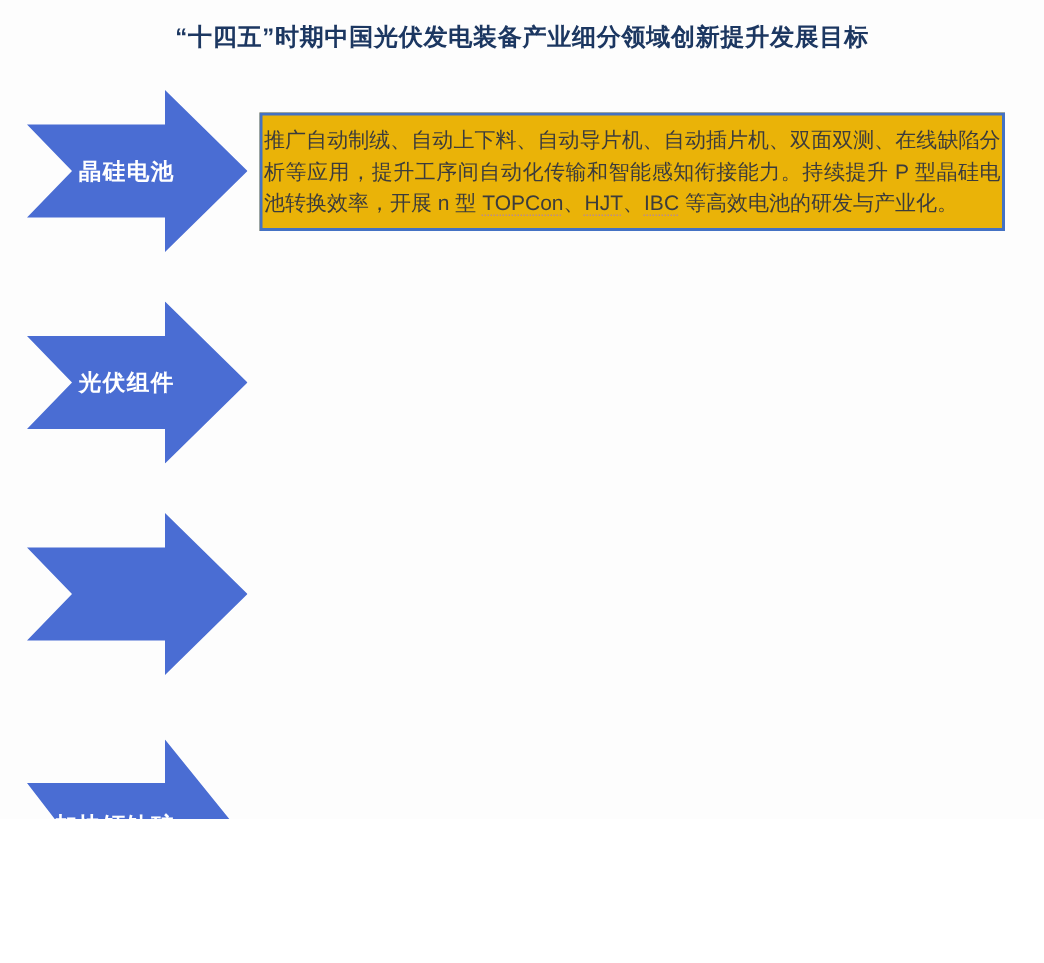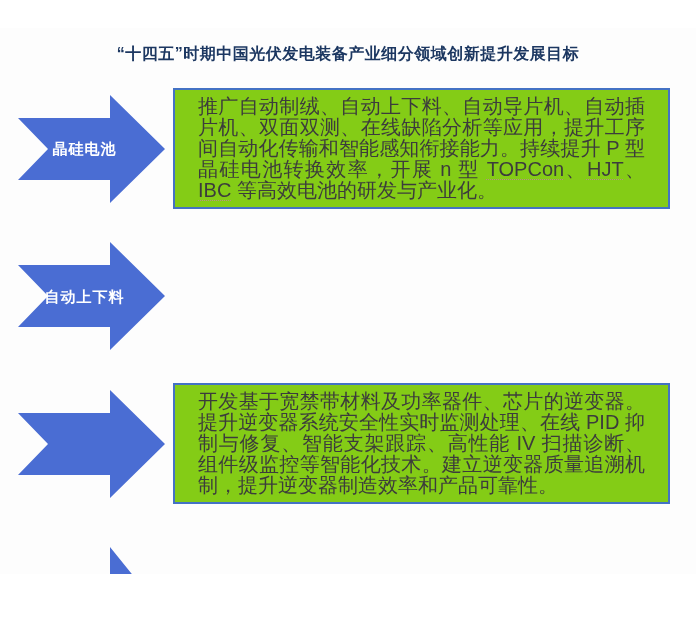--- a/index.html
+++ b/index.html
@@ -12,21 +12,20 @@
     --page_bg:#fdfdfd;
   }
   *{box-sizing:border-box;margin:0;padding:0;}
   html,body{background:#ffffff;}
   body{font-family:"Liberation Sans","DejaVu Sans",sans-serif;}
   .page{
     width:696px;height:546px;
     background:var(--page_bg);
     overflow:hidden;
     position:relative;
-    margin-top:28px;
   }
   .title{
     margin:14px 10px 22px 10px;
     text-align:center;
     font-size:16px;
     line-height:24px;
     font-weight:bold;
     color:var(--title_text);
     letter-spacing:0.5px;
   }
@@ -58,23 +57,23 @@
     font-size:15px;
     line-height:21px;
     text-align:left;
     letter-spacing:1px;
     white-space:nowrap;
   }
   .box{
     width:497px;
     flex:none;
     border:2px solid var(--box_border);
-    background:#84cc16;
-    padding:6px 23px;
-    font-size:20px;
+    background:#eab308;
+    padding:6px 1px;
+    font-size:14px;
     line-height:21px;
     color:var(--body_text);
     text-align:justify;
   }
   .dotted{
     text-decoration:underline;
     text-decoration-style:dotted;
     text-decoration-color:var(--spellcheck_underline);
     text-decoration-thickness:1px;
     text-underline-offset:3px;
@@ -96,31 +95,30 @@
           </div>
         </div>
         <div class="box"><span>推广自动制绒、自动上下料、自动导片机、自动插片机、双面双测、在线缺陷分析等应用，提升工序间自动化传输和智能感知衔接能力。持续提升 P 型晶硅电池转换效率，开展 n 型 </span><span class="dotted">TOPCon</span><span>、</span><span class="dotted">HJT</span><span>、</span><span class="dotted">IBC</span><span> 等高效电池的研发与产业化。</span></div>
       </div>
       <div class="row">
         <div class="arrow-wrap">
           <svg viewBox="0 0 147 108" preserveAspectRatio="none" width="147" height="108">
             <polygon points="0,23 92,23 92,0 147,54 92,108 92,85 0,85 30,54"></polygon>
           </svg>
           <div class="arrow-label">
-            <div>自动上下料</div>
+            <div>光伏组件</div>
           </div>
         </div>
       </div>
       <div class="row">
         <div class="arrow-wrap">
           <svg viewBox="0 0 147 108" preserveAspectRatio="none" width="147" height="108">
             <polygon points="0,23 92,23 92,0 147,54 92,108 92,85 0,85 30,54"></polygon>
           </svg>
         </div>
-        <div class="box"><span>开发基于宽禁带材料及功率器件、芯片的逆变器。提升逆变器系统安全性实时监测处理、在线 PID 抑制与修复、智能支架跟踪、高性能 IV 扫描诊断、组件级监控等智能化技术。建立逆变器质量追溯机制，提升逆变器制造效率和产品可靠性。</span></div>
       </div>
       <div class="row">
         <div class="arrow-wrap">
           <svg viewBox="0 0 147 108" preserveAspectRatio="none" width="147" height="136">
             <polygon points="0,23 92,23 92,0 147,54 92,108 92,85 0,85 30,54"></polygon>
           </svg>
           <div class="arrow-label">
             <div>加快钙钛矿、</div>
             <div>零部件与装备</div>
           </div>

